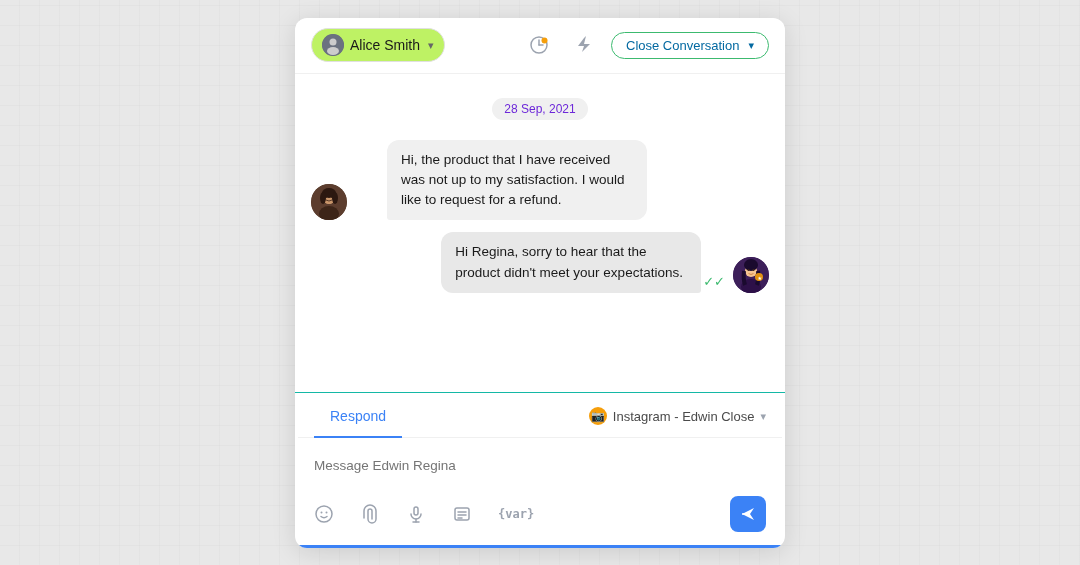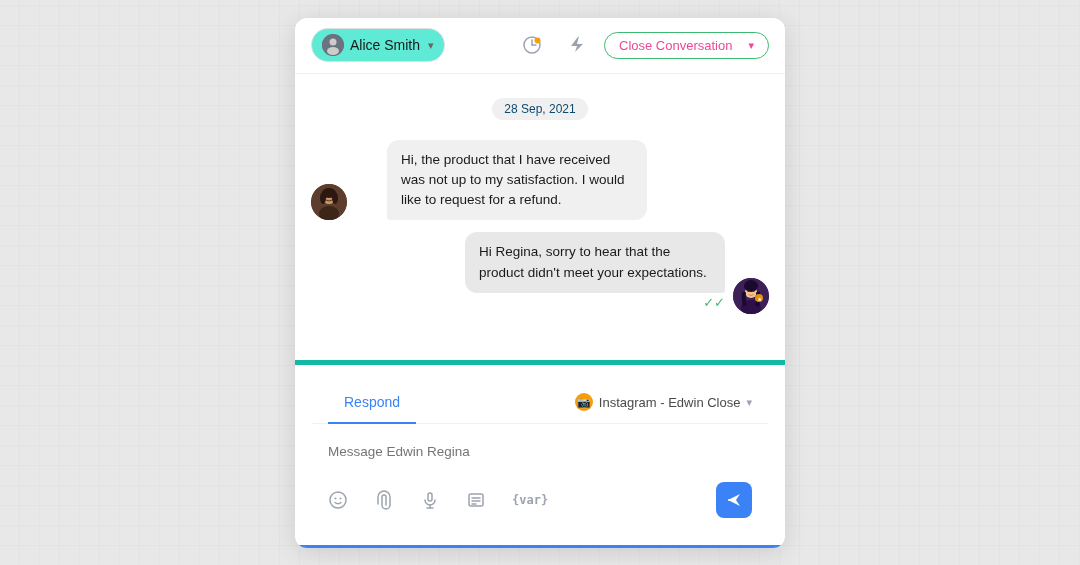--- a/index.html
+++ b/index.html
@@ -43,21 +43,21 @@
     .header-left {
       display: flex;
       align-items: center;
       gap: 8px;
     }
 
     .contact-selector {
       display: flex;
       align-items: center;
       gap: 6px;
-      background: #5eead4;
+      background: #bef264;
       border: 1px solid #e0e0e0;
       border-radius: 20px;
       padding: 5px 10px;
       cursor: pointer;
     }
 
     .contact-avatar-small {
       width: 22px;
       height: 22px;
       border-radius: 50%;
@@ -97,25 +97,25 @@
       display: flex;
       align-items: center;
       justify-content: center;
       width: 32px;
       height: 32px;
     }
 
     .close-conversation-btn {
       display: flex;
       align-items: center;
-      gap: 16px;
+      gap: 9px;
       border: 1.5px solid #3cba6f;
       border-radius: 20px;
       padding: 5px 14px;
-      color: #ec4899;
+      color: #0369a1;
       font-size: 13px;
       font-weight: 500;
       background: white;
       cursor: pointer;
     }
 
     
     .messages-area {
       flex: 1;
       overflow-y: auto;
@@ -129,21 +129,21 @@
       display: flex;
       justify-content: center;
       margin: 8px 0;
     }
 
     .date-badge {
       background: #f0f0f0;
       border-radius: 12px;
       padding: 4px 12px;
       font-size: 12px;
-      color: #0c4a6e;
+      color: #6d28d9;
     }
 
     .message-row {
       display: flex;
       align-items: flex-end;
       gap: 8px;
     }
 
     .message-row.incoming {
       flex-direction: row;
@@ -176,22 +176,22 @@
 
     .read-ticks {
       font-size: 13px;
       color: #3cba6f;
       margin-bottom: 4px;
       align-self: flex-end;
     }
 
     
     .reply-area {
-      border-top: 5px solid #14b8a6;
-      padding: 17px;
+      border-top: 1px solid #14b8a6;
+      padding: 3px;
     }
 
     .reply-tabs {
       display: flex;
       align-items: center;
       justify-content: space-between;
       padding: 0 16px;
       border-bottom: 1px solid #f0f0f0;
     }
 
@@ -395,21 +395,21 @@
           <path d="M25 14 Q26 22 24 28" stroke="#1a0a2e" stroke-width="4" fill="none"></path>
 
           <circle cx="15.5" cy="13" r="1" fill="#3d2518"></circle>
           <circle cx="20.5" cy="13" r="1" fill="#3d2518"></circle>
           <path d="M15.5 16.5 Q18 18.5 20.5 16.5" stroke="#c97a3a" stroke-width="0.8" fill="none"></path>
 
           <circle cx="26" cy="20" r="4" fill="#f59e0b" opacity="0.9"></circle>
           <text x="24.5" y="22.5" font-size="5" fill="white">★</text>
         </svg>
       </div>
-      <div style="display:flex; flex-direction:column; align-items:flex-end; gap:2px;">
+      <div style="display:flex; flex-direction:row; align-items:flex-end; gap:2px;">
         <div class="bubble outgoing-bubble">
           <span>Hi Regina, sorry to hear that the product didn't meet your expectations.</span>
         </div>
         <span class="read-ticks">✓✓</span>
       </div>
     </div>
   </div>
 
   <div class="reply-area">
     <div class="reply-tabs">

